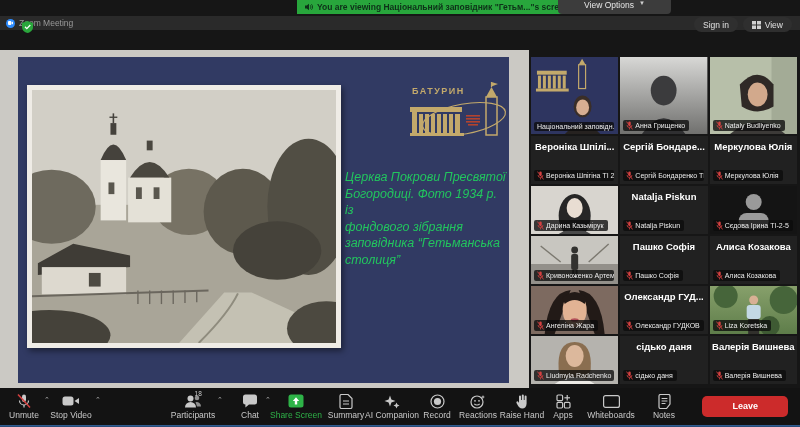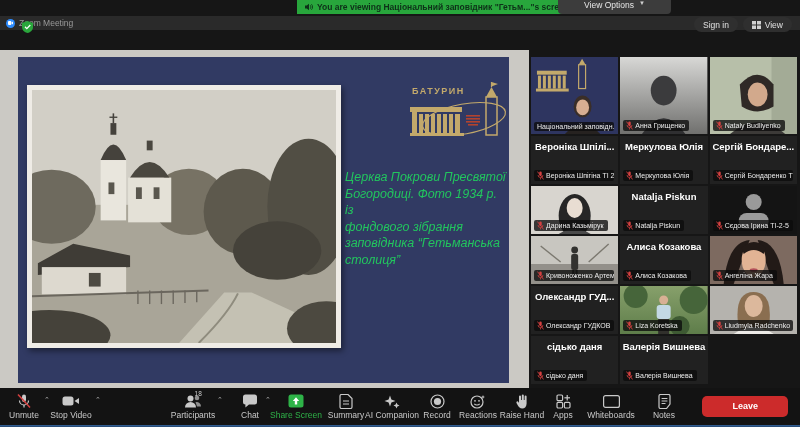--- a/index.html
+++ b/index.html
@@ -252,41 +252,41 @@
         <svg width="7" height="9" viewBox="0 0 8 10">
             <rect x="2.6" y="0.5" width="2.8" height="5" rx="1.4" fill="#d64040"></rect>
             <path d="M1.2 4.5a2.8 2.8 0 0 0 5.6 0" stroke="#d64040" stroke-width=".9" fill="none"></path>
             <line x1="4" y1="7.6" x2="4" y2="9.5" stroke="#d64040" stroke-width=".9"></line>
             <line x1="0.5" y1="0.5" x2="7.5" y2="9.5" stroke="#d64040" stroke-width="1"></line>
           </svg>
         <span>Вероніка Шпігіна ТІ 2...</span>
       </div>
     </div>
     <div class="tile">
+      <div class="cname">Сергій Бондаре...</div>
+      <div class="tlabel">
+        <svg width="7" height="9" viewBox="0 0 8 10">
+            <rect x="2.6" y="0.5" width="2.8" height="5" rx="1.4" fill="#d64040"></rect>
+            <path d="M1.2 4.5a2.8 2.8 0 0 0 5.6 0" stroke="#d64040" stroke-width=".9" fill="none"></path>
+            <line x1="4" y1="7.6" x2="4" y2="9.5" stroke="#d64040" stroke-width=".9"></line>
+            <line x1="0.5" y1="0.5" x2="7.5" y2="9.5" stroke="#d64040" stroke-width="1"></line>
+          </svg>
+        <span>Сергій Бондаренко ТІ ...</span>
+      </div>
+    </div>
+    <div class="tile">
       <div class="cname">Меркулова Юлія</div>
       <div class="tlabel">
         <svg width="7" height="9" viewBox="0 0 8 10">
             <rect x="2.6" y="0.5" width="2.8" height="5" rx="1.4" fill="#d64040"></rect>
             <path d="M1.2 4.5a2.8 2.8 0 0 0 5.6 0" stroke="#d64040" stroke-width=".9" fill="none"></path>
             <line x1="4" y1="7.6" x2="4" y2="9.5" stroke="#d64040" stroke-width=".9"></line>
             <line x1="0.5" y1="0.5" x2="7.5" y2="9.5" stroke="#d64040" stroke-width="1"></line>
           </svg>
         <span>Меркулова Юлія</span>
-      </div>
-    </div>
-    <div class="tile">
-      <div class="cname">Сергій Бондаре...</div>
-      <div class="tlabel">
-        <svg width="7" height="9" viewBox="0 0 8 10">
-            <rect x="2.6" y="0.5" width="2.8" height="5" rx="1.4" fill="#d64040"></rect>
-            <path d="M1.2 4.5a2.8 2.8 0 0 0 5.6 0" stroke="#d64040" stroke-width=".9" fill="none"></path>
-            <line x1="4" y1="7.6" x2="4" y2="9.5" stroke="#d64040" stroke-width=".9"></line>
-            <line x1="0.5" y1="0.5" x2="7.5" y2="9.5" stroke="#d64040" stroke-width="1"></line>
-          </svg>
-        <span>Сергій Бондаренко ТІ ...</span>
       </div>
     </div>
 
     <div class="tile">
       <svg class="fill" viewBox="0 0 88 48" preserveAspectRatio="xMidYMid slice">
         <rect width="88" height="48" fill="#d8d5cf"></rect>
         <ellipse cx="44" cy="30" rx="16" ry="22" fill="#262626"></ellipse>
         <ellipse cx="44" cy="22" rx="8" ry="10" fill="#e8ddd2"></ellipse>
         <path d="M28 48 Q44 38 60 48 Z" fill="#4a4a4a"></path>
       </svg>
@@ -341,20 +341,32 @@
         <rect x="44.8" y="34" width="2.2" height="9" fill="#33322f"></rect>
       </svg>
       <div class="tlabel">
         <svg width="7" height="9" viewBox="0 0 8 10">
             <rect x="2.6" y="0.5" width="2.8" height="5" rx="1.4" fill="#d64040"></rect>
             <path d="M1.2 4.5a2.8 2.8 0 0 0 5.6 0" stroke="#d64040" stroke-width=".9" fill="none"></path>
             <line x1="4" y1="7.6" x2="4" y2="9.5" stroke="#d64040" stroke-width=".9"></line>
             <line x1="0.5" y1="0.5" x2="7.5" y2="9.5" stroke="#d64040" stroke-width="1"></line>
           </svg>
         <span>Кривоноженко Артем ...</span>
+      </div>
+    </div>
+    <div class="tile">
+      <div class="cname">Пашко Софія</div>
+      <div class="tlabel">
+        <svg width="7" height="9" viewBox="0 0 8 10">
+            <rect x="2.6" y="0.5" width="2.8" height="5" rx="1.4" fill="#d64040"></rect>
+            <path d="M1.2 4.5a2.8 2.8 0 0 0 5.6 0" stroke="#d64040" stroke-width=".9" fill="none"></path>
+            <line x1="4" y1="7.6" x2="4" y2="9.5" stroke="#d64040" stroke-width=".9"></line>
+            <line x1="0.5" y1="0.5" x2="7.5" y2="9.5" stroke="#d64040" stroke-width="1"></line>
+          </svg>
+        <span>Пашко Софія</span>
       </div>
     </div>
     <div class="tile">
       <div class="cname">Алиса Козакова</div>
       <div class="tlabel">
         <svg width="7" height="9" viewBox="0 0 8 10">
             <rect x="2.6" y="0.5" width="2.8" height="5" rx="1.4" fill="#d64040"></rect>
             <path d="M1.2 4.5a2.8 2.8 0 0 0 5.6 0" stroke="#d64040" stroke-width=".9" fill="none"></path>
             <line x1="4" y1="7.6" x2="4" y2="9.5" stroke="#d64040" stroke-width=".9"></line>
             <line x1="0.5" y1="0.5" x2="7.5" y2="9.5" stroke="#d64040" stroke-width="1"></line>

